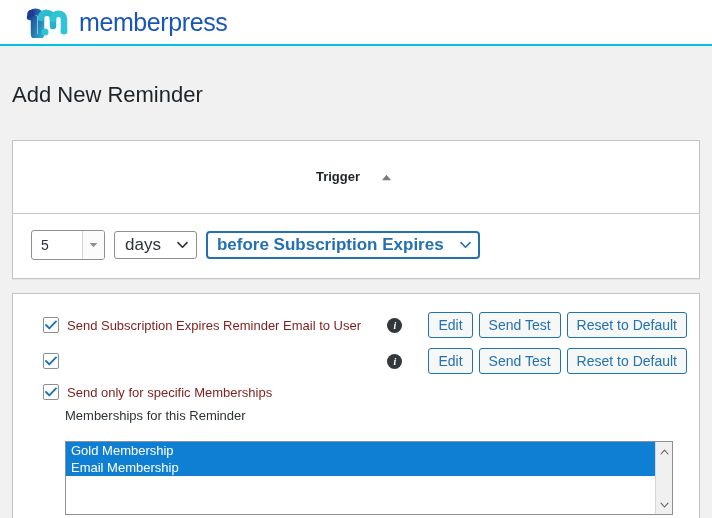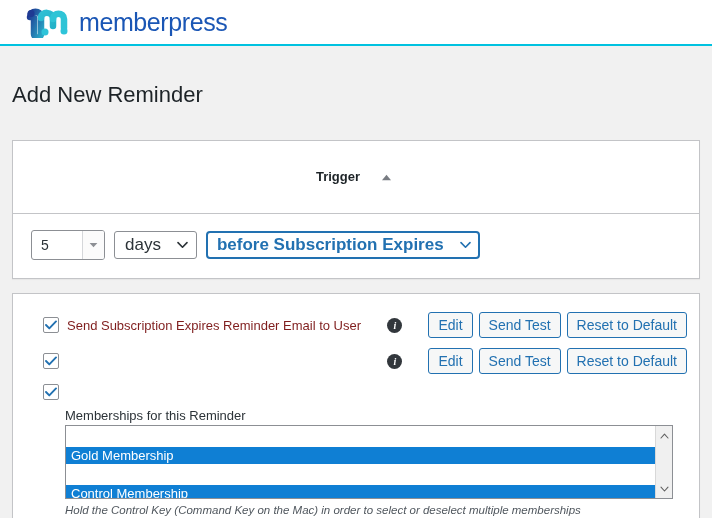--- a/index.html
+++ b/index.html
@@ -189,21 +189,21 @@
     white-space: nowrap;
   }
 
   
   .memberships-block { padding-left: 18px; margin-top: 4px; }
   .mem-check-row { display: flex; align-items: center; margin-bottom: 8px; }
   .mem-inner { padding-left: 22px; }
   .mem-legend {
     font-size: 13px;
     color: #2c3338;
-    margin-bottom: 2px;
+    margin-bottom: 18px;
   }
   .listbox {
     width: 608px;
     height: 74px;
     border: 1px solid #8c8f94;
     background: #fff;
     display: flex;
     overflow: hidden;
   }
   .listbox-options {
@@ -212,21 +212,20 @@
     overflow: hidden;
   }
   .opt {
     height: 17px;
     line-height: 17px;
     padding-left: 5px;
     font-size: 13px;
     color: #2c3338;
     white-space: nowrap;
     cursor: pointer;
-    margin-top: 21px;
   }
   .opt.selected {
     background: #0f7fd4;
     color: #ffffff;
   }
   .scrollbar {
     width: 17px;
     background: #f0f0f0;
     border-left: 1px solid #d8d8d8;
     display: flex;
@@ -359,29 +358,30 @@
 
       </div>
 
       <div class="memberships-block">
         <div class="mem-check-row">
           <span class="cb">
             <svg width="12" height="10" viewBox="0 0 12 10">
                 <path d="M1 5 L4.3 8.4 L11 1.4" fill="none" stroke="#2271b1" stroke-width="1.9" stroke-linecap="round" stroke-linejoin="round"></path>
               </svg>
           </span>
+          <span class="email-label">Send only for specific Memberships</span>
         </div>
 
         <div class="mem-inner">
           <div class="mem-legend">Memberships for this Reminder</div>
 
           <div class="listbox">
             <div class="listbox-options">
               <div class="opt selected">Gold Membership</div>
-              <div class="opt selected">Control Membership</div>
+              <div class="opt selected">Email Membership</div>
             </div>
             <div class="scrollbar">
               <span class="sb-arrow">
                 <svg width="9" height="6" viewBox="0 0 9 6">
                     <path d="M1 5 L4.5 1.2 L8 5" fill="none" stroke="currentColor" stroke-width="1.1" stroke-linecap="round" stroke-linejoin="round"></path>
                   </svg>
               </span>
               <span class="sb-arrow">
                 <svg width="9" height="6" viewBox="0 0 9 6">
                     <path d="M1 1.2 L4.5 5 L8 1.2" fill="none" stroke="currentColor" stroke-width="1.1" stroke-linecap="round" stroke-linejoin="round"></path>

